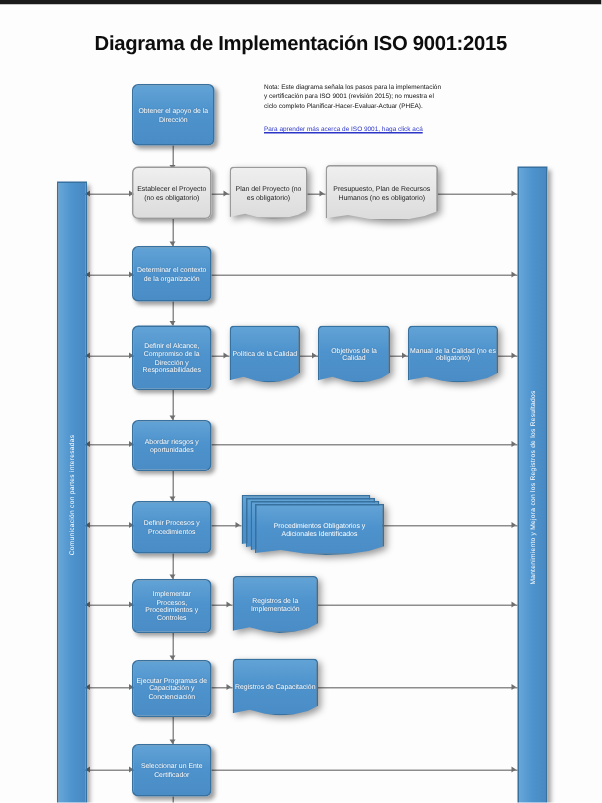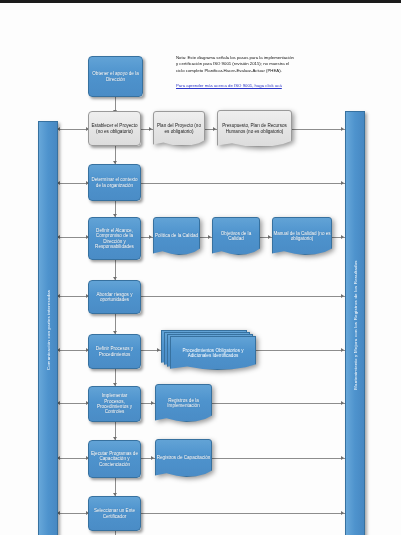--- a/index.html
+++ b/index.html
@@ -123,20 +123,21 @@
     cursor:pointer;
   }
 </style>
 </head>
 <body>
 
 <div class="topbar"></div>
 
 <div class="page">
 
+  <div class="title">Diagrama de Implementación ISO 9001:2015</div>
 
   <div class="note" style="left:176px;top:52px;width:150px;">
     <span class="nl">Nota: Este diagrama señala los pasos para la implementación</span>
     <span class="nl">y certificación para ISO 9001 (revisión 2015); no muestra el</span>
     <span class="nl">ciclo completo Planificar-Hacer-Evaluar-Actuar (PHEA).</span>
   </div>
   <div class="notelink" style="left:176px;top:80px;">Para aprender más acerca de ISO 9001, haga click acá</div>
 
   <div class="sidebar" style="left:38px;top:118px;width:18px;height:415px;">
     <span class="vlabel">Comunicación con partes interesadas</span>

